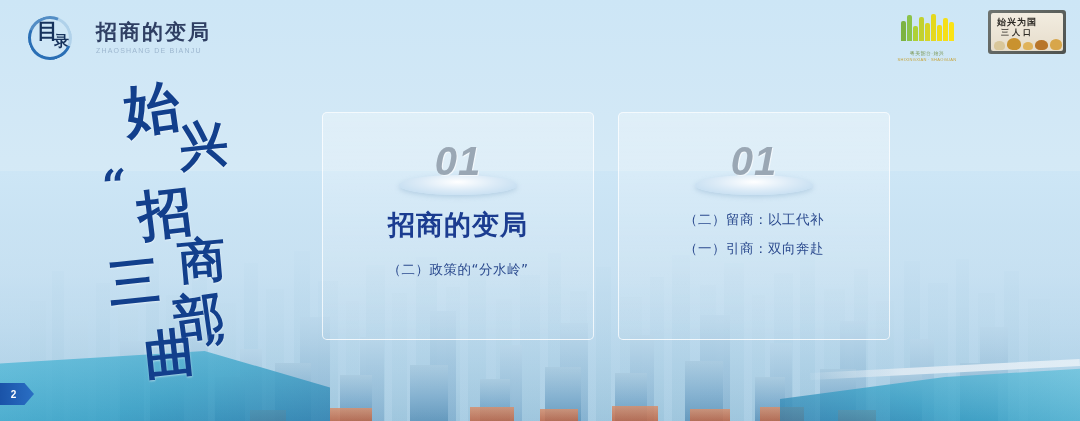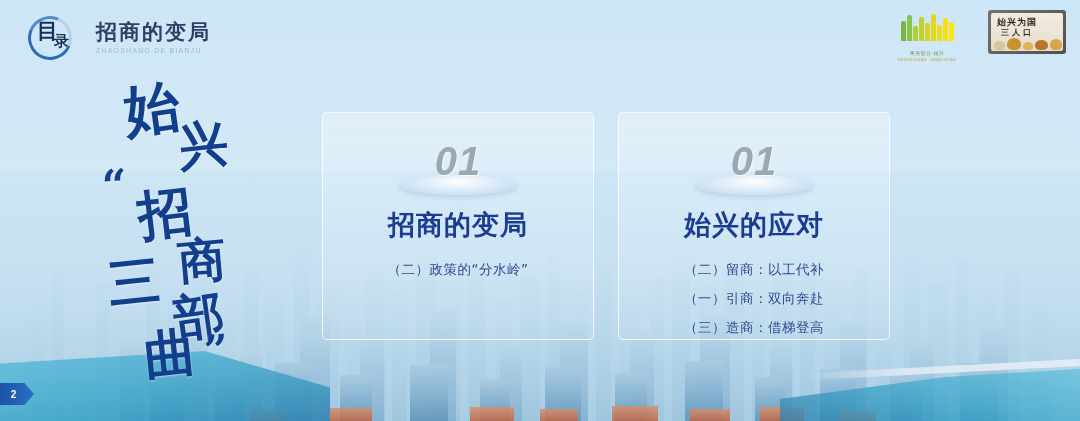--- a/index.html
+++ b/index.html
@@ -453,25 +453,23 @@
       <div class="card-list">
         <div class="card-item">（二）政策的“分水岭”</div>
       </div>
     </div>
 
     <div class="card">
       <div class="num-wrap">
         <div class="num-ellipse"></div>
         <div class="num">01</div>
       </div>
-      <div class="card-title">始兴的应对</div>
       <div class="card-list">
         <div class="card-item">（二）留商：以工代补</div>
         <div class="card-item">（一）引商：双向奔赴</div>
-        <div class="card-item">（三）造商：借梯登高</div>
       </div>
     </div>
 
   </div>
 
   <div class="page-badge">
     <span>2</span>
   </div>
 
 </div>

